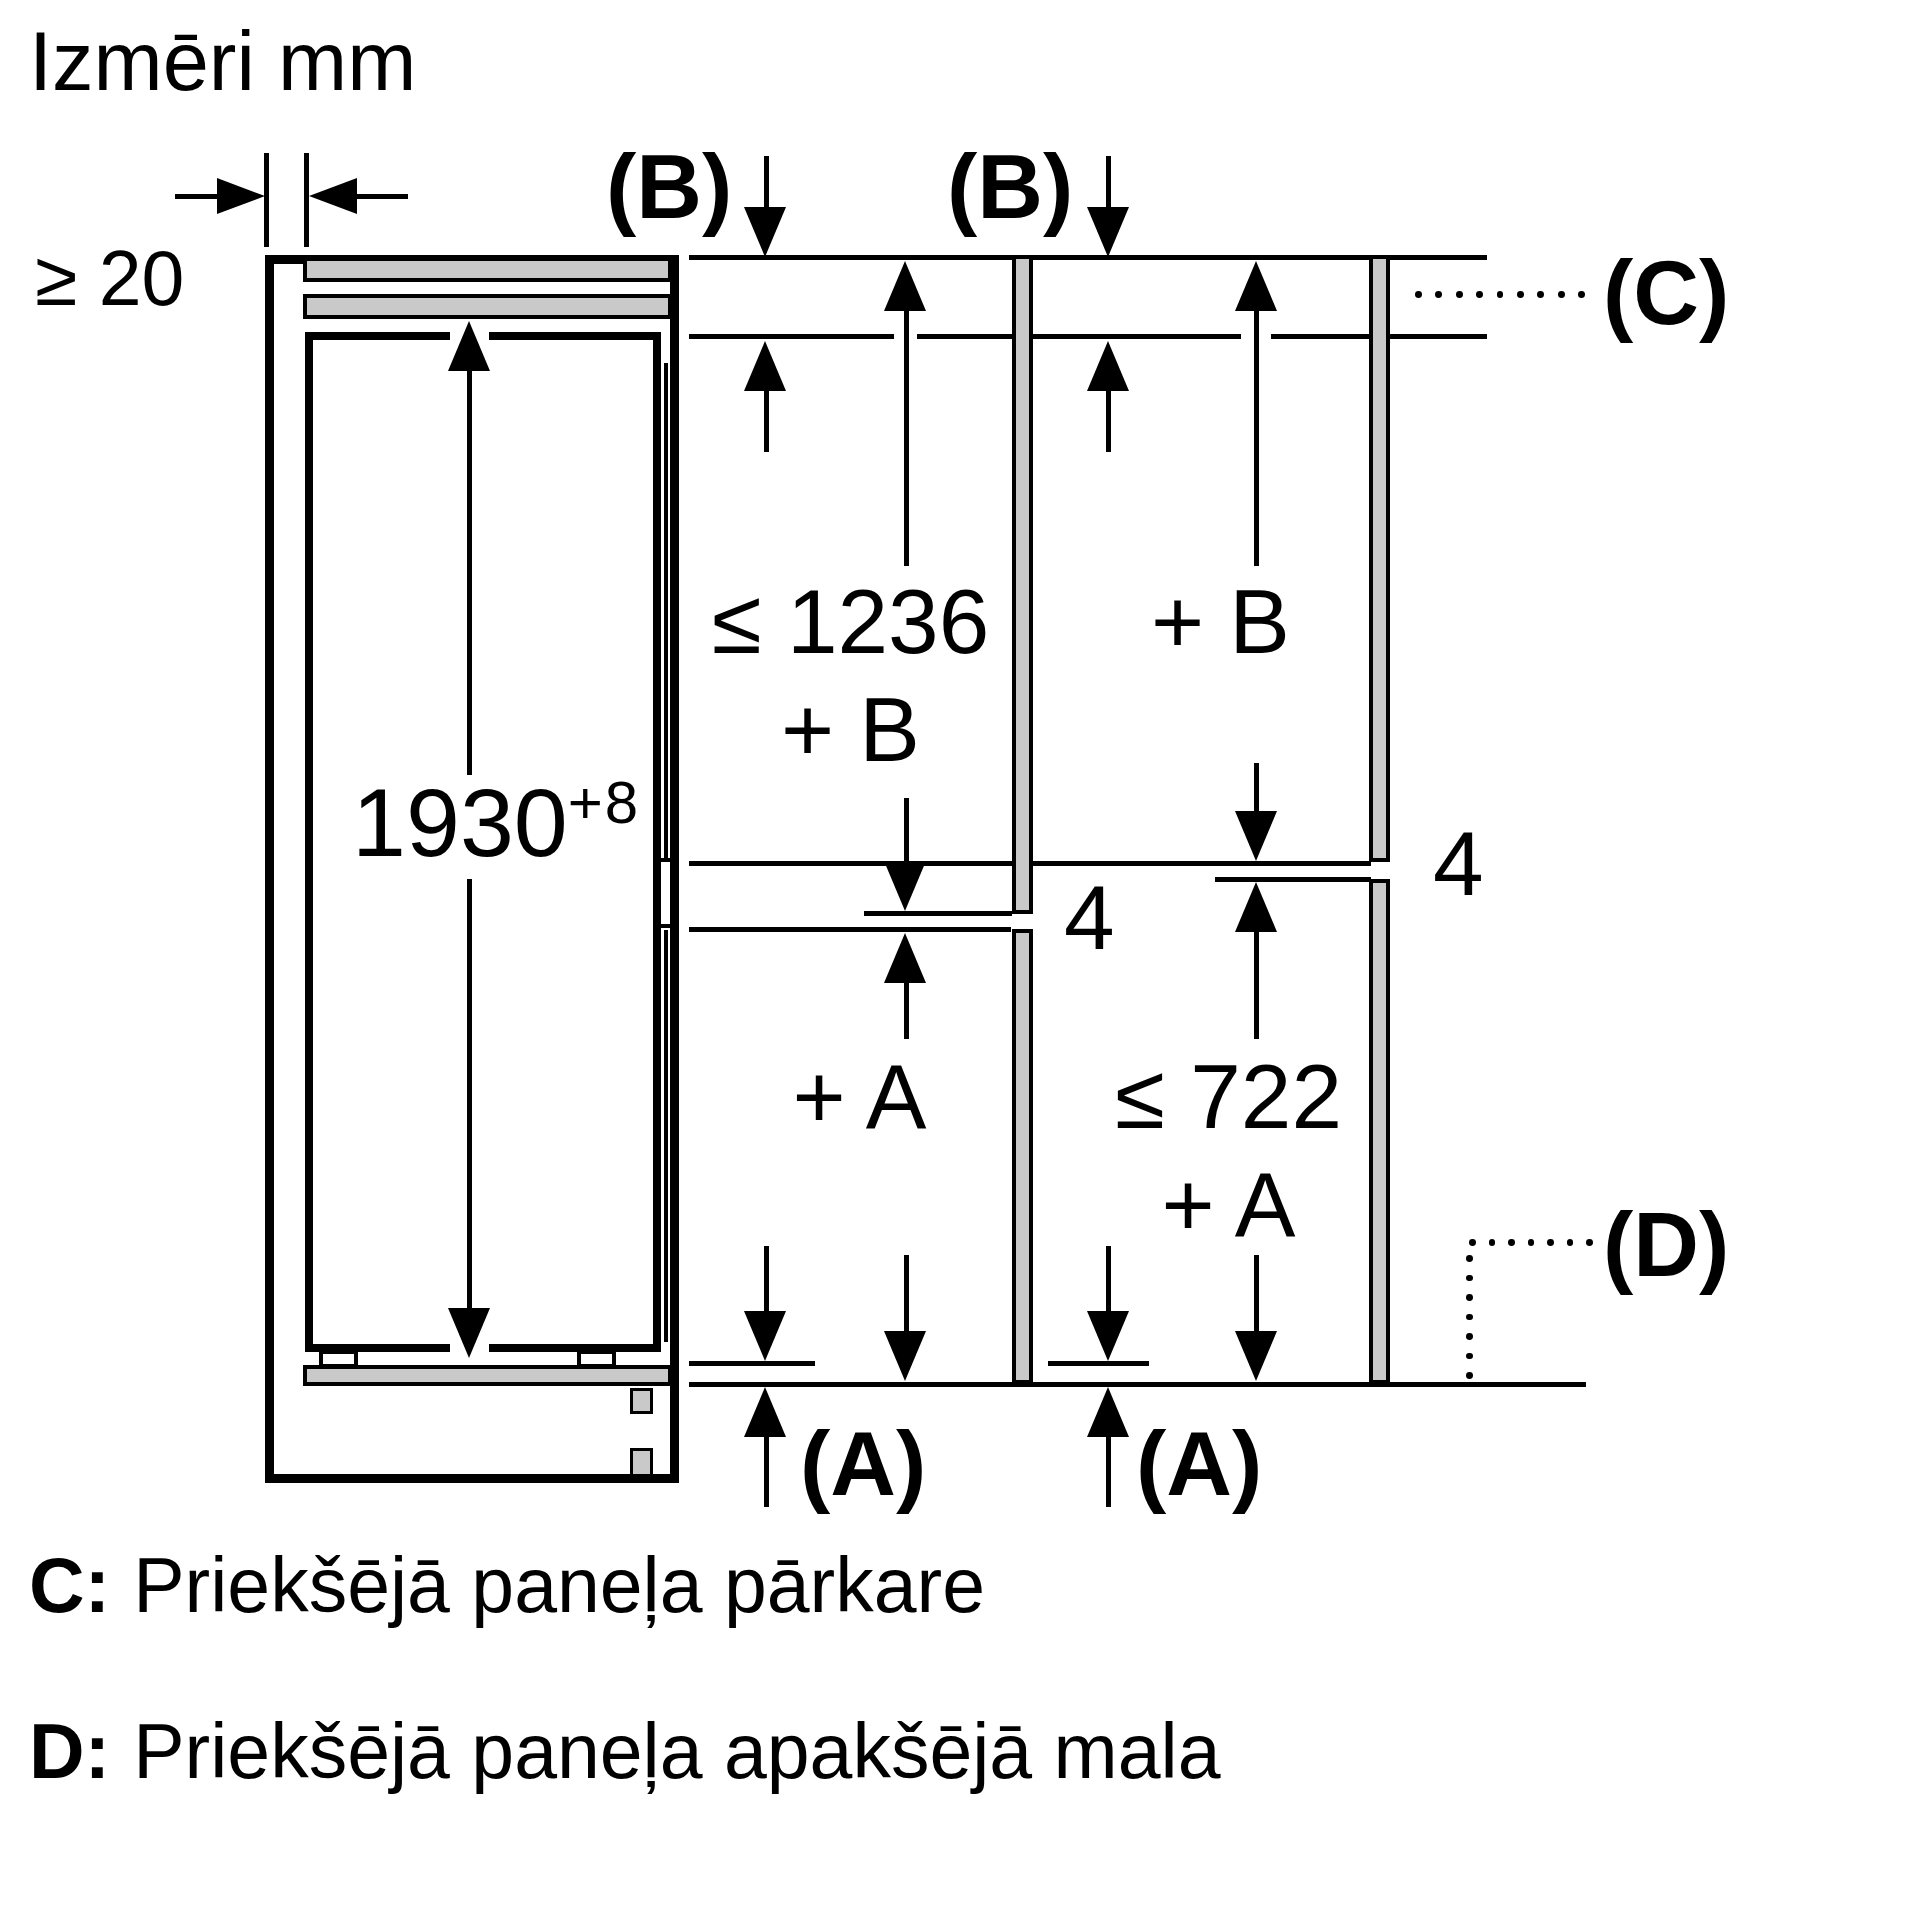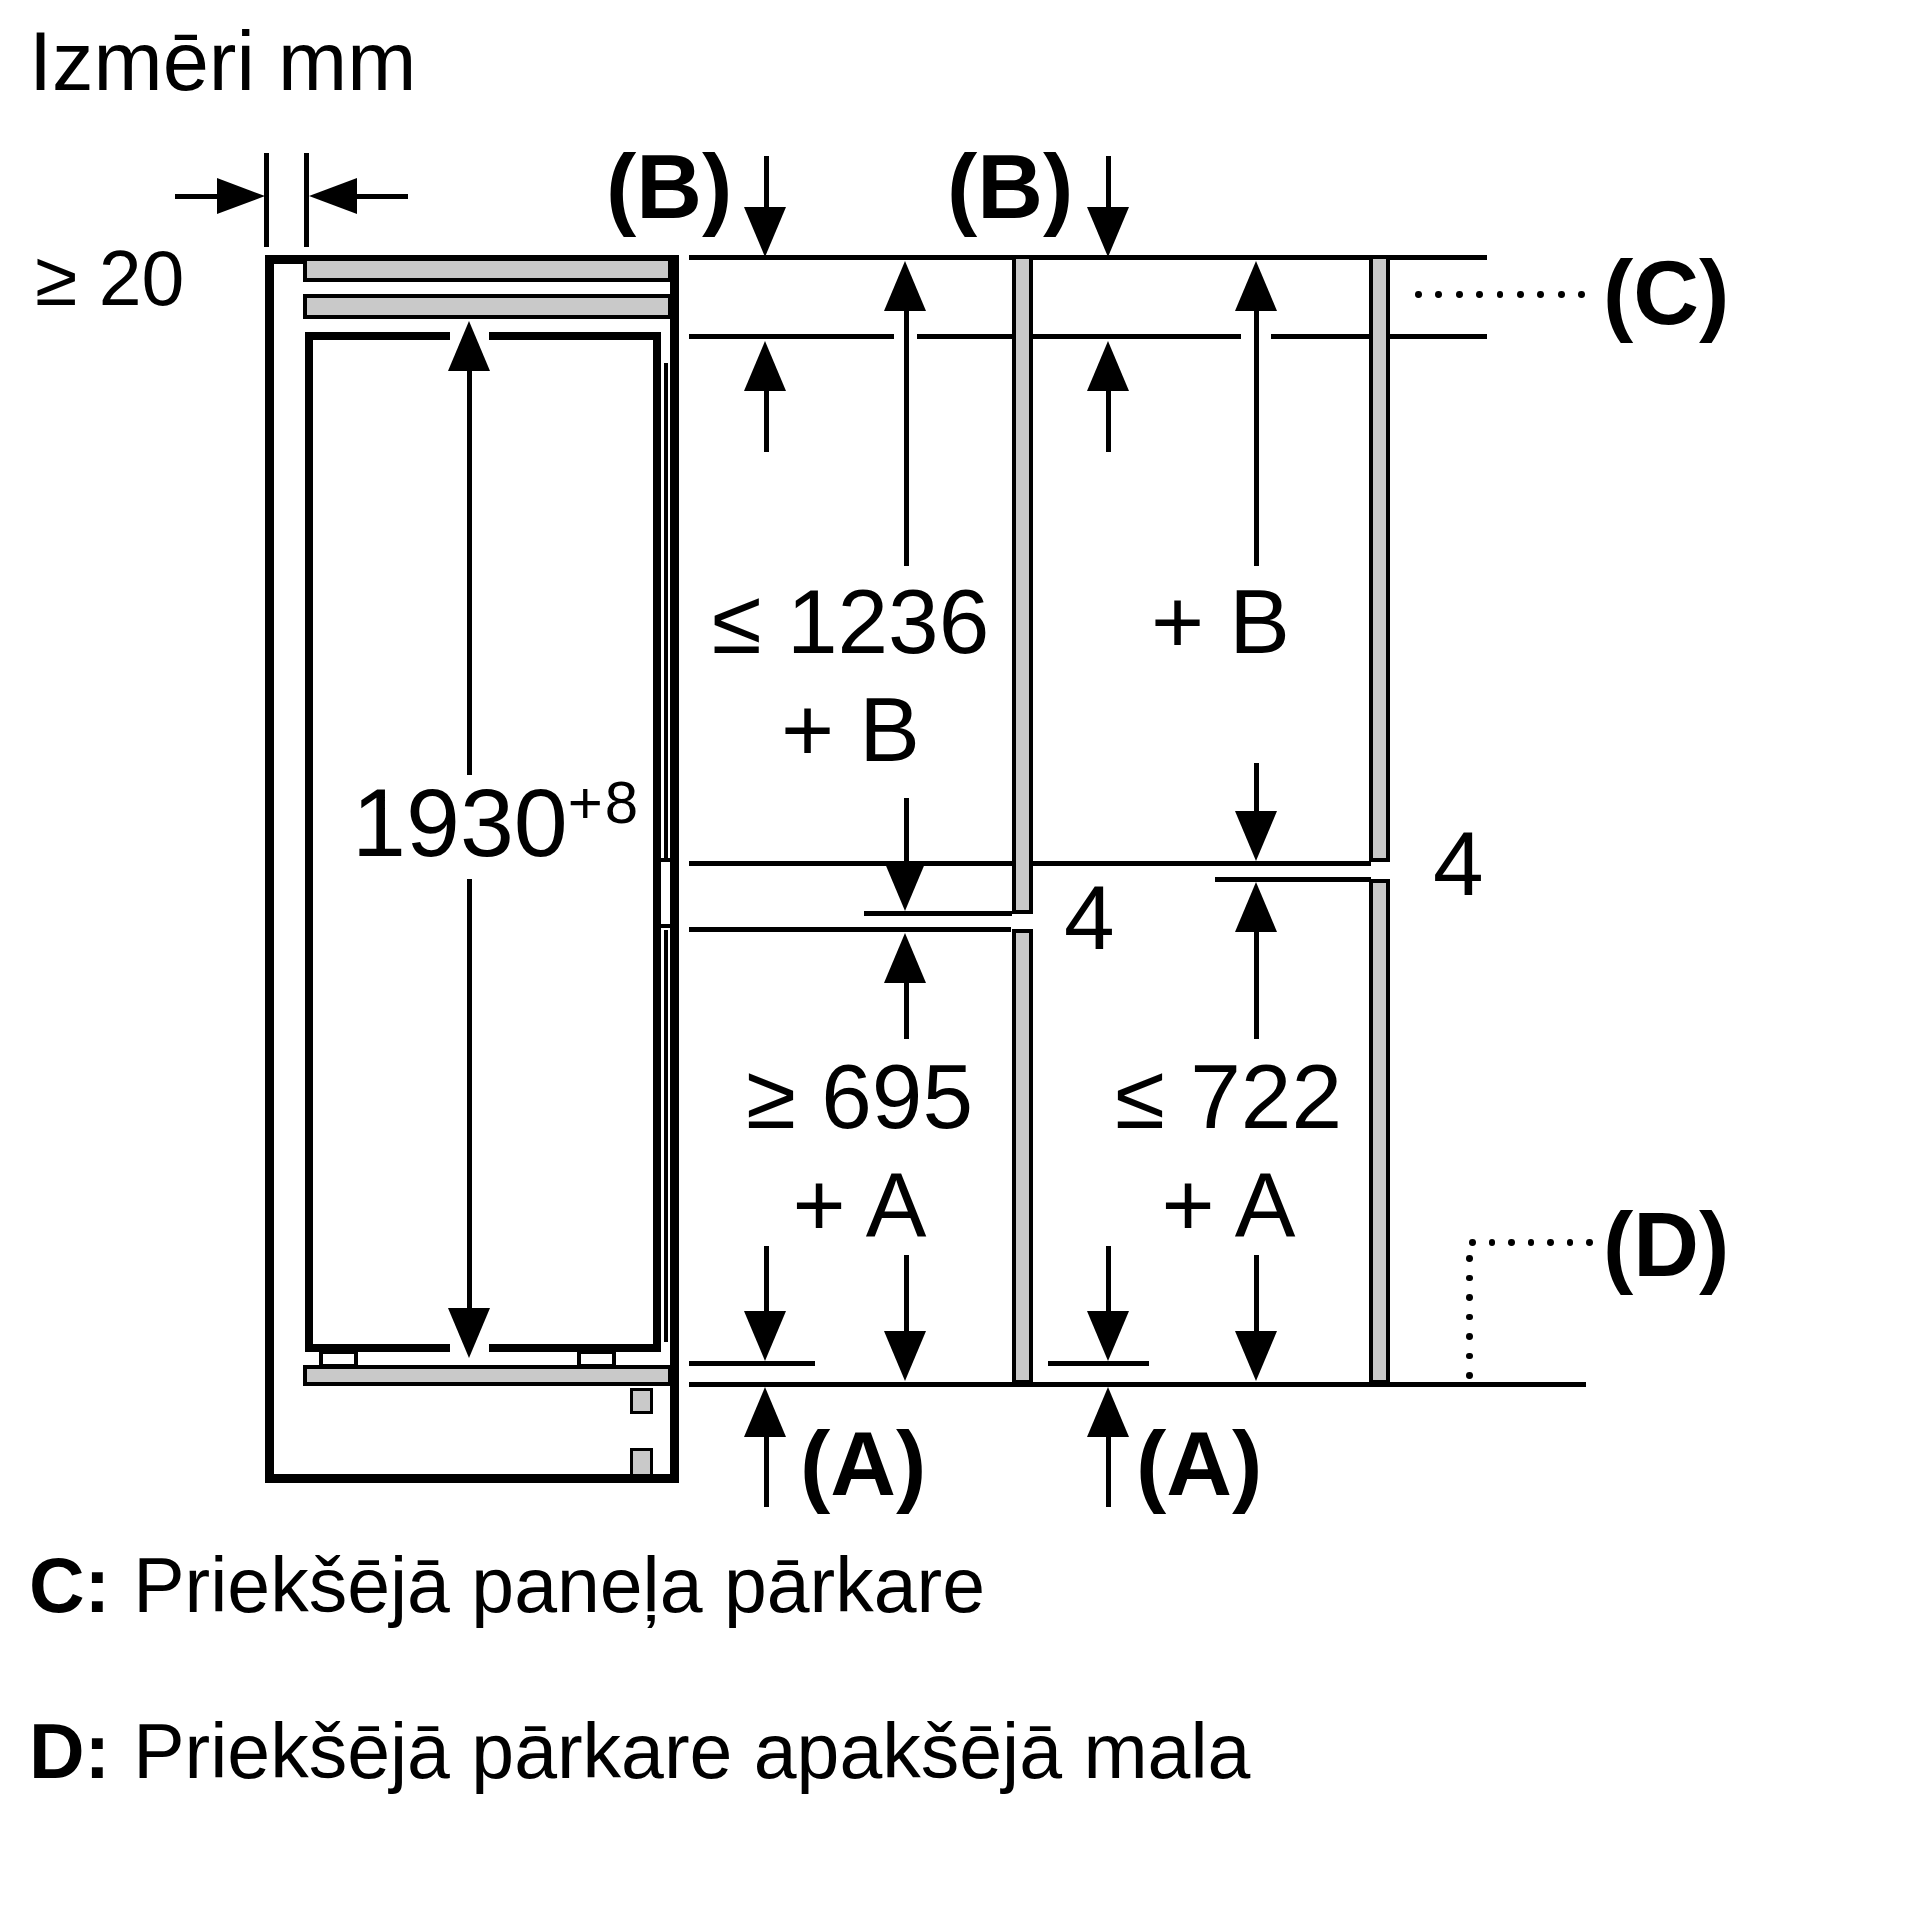--- a/index.html
+++ b/index.html
@@ -113,21 +113,20 @@
   <div class="ln" style="left:1254px;top:309px;width:4.8px;height:257px;"></div>
   <div class="dim" style="left:1066px;top:568px;width:309px;">
     <div>+ B</div>
   </div>
   <div class="ln" style="left:1254px;top:763px;width:4.8px;height:50px;"></div>
   <div class="ah ah-down" style="left:1235px;top:811px;"></div>
 
   <div class="ah ah-up" style="left:884px;top:933px;"></div>
   <div class="ln" style="left:904px;top:981px;width:4.8px;height:58px;"></div>
   <div class="dim" style="left:705px;top:1043px;width:309px;">
-    <div>≥ 695</div>
     <div>+ A</div>
   </div>
   <div class="ln" style="left:904px;top:1255px;width:4.8px;height:78px;"></div>
   <div class="ah ah-down" style="left:884px;top:1331px;"></div>
 
   <div class="ah ah-up" style="left:1235px;top:882px;"></div>
   <div class="ln" style="left:1254px;top:931px;width:4.8px;height:108px;"></div>
   <div class="dim" style="left:1074px;top:1043px;width:309px;">
     <div>≤ 722</div>
     <div>+ A</div>
@@ -187,17 +186,17 @@
       <span class="dot"></span>
   </div>
   <div class="blabel" style="left:1603px;top:1193px;">(D)</div>
 
   <div class="legend" style="left:29px;top:1541px;">
     <span class="k">C:</span>
     <span>Priekšējā paneļa pārkare</span>
   </div>
   <div class="legend" style="left:29px;top:1707px;">
     <span class="k">D:</span>
-    <span>Priekšējā pārkare apakšējā mala</span>
+    <span>Priekšējā paneļa apakšējā mala</span>
   </div>
 
 </div>
 
 
 </body></html>

